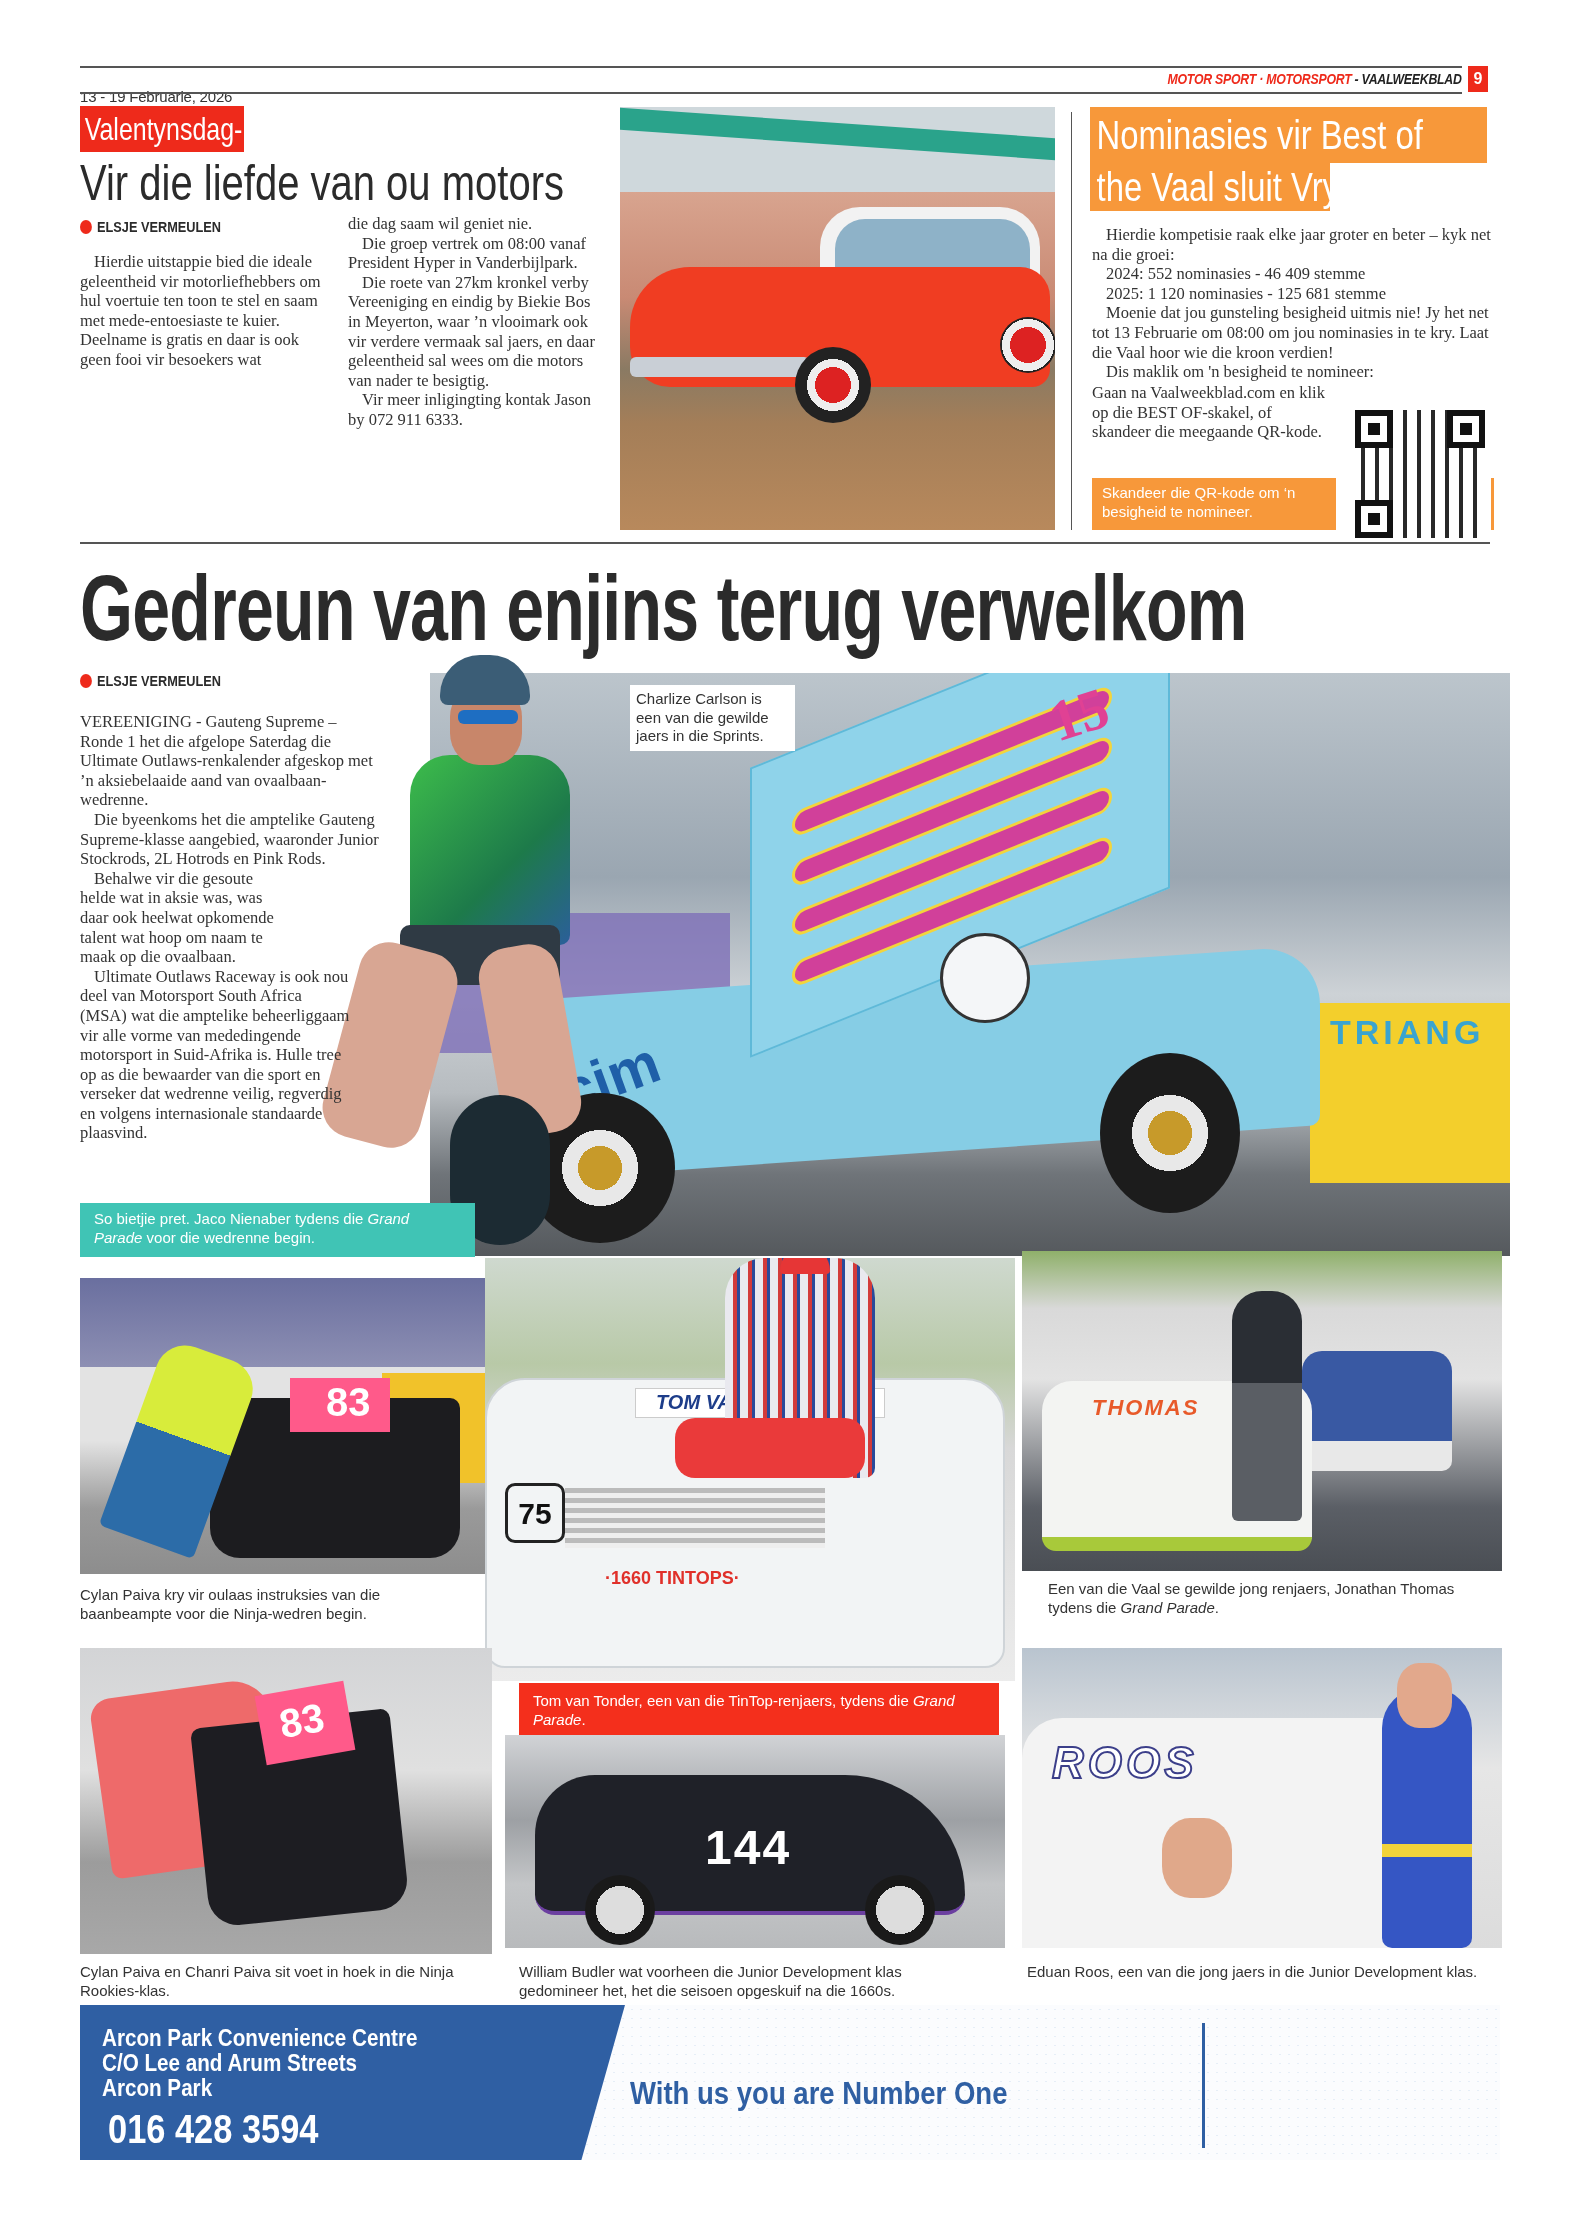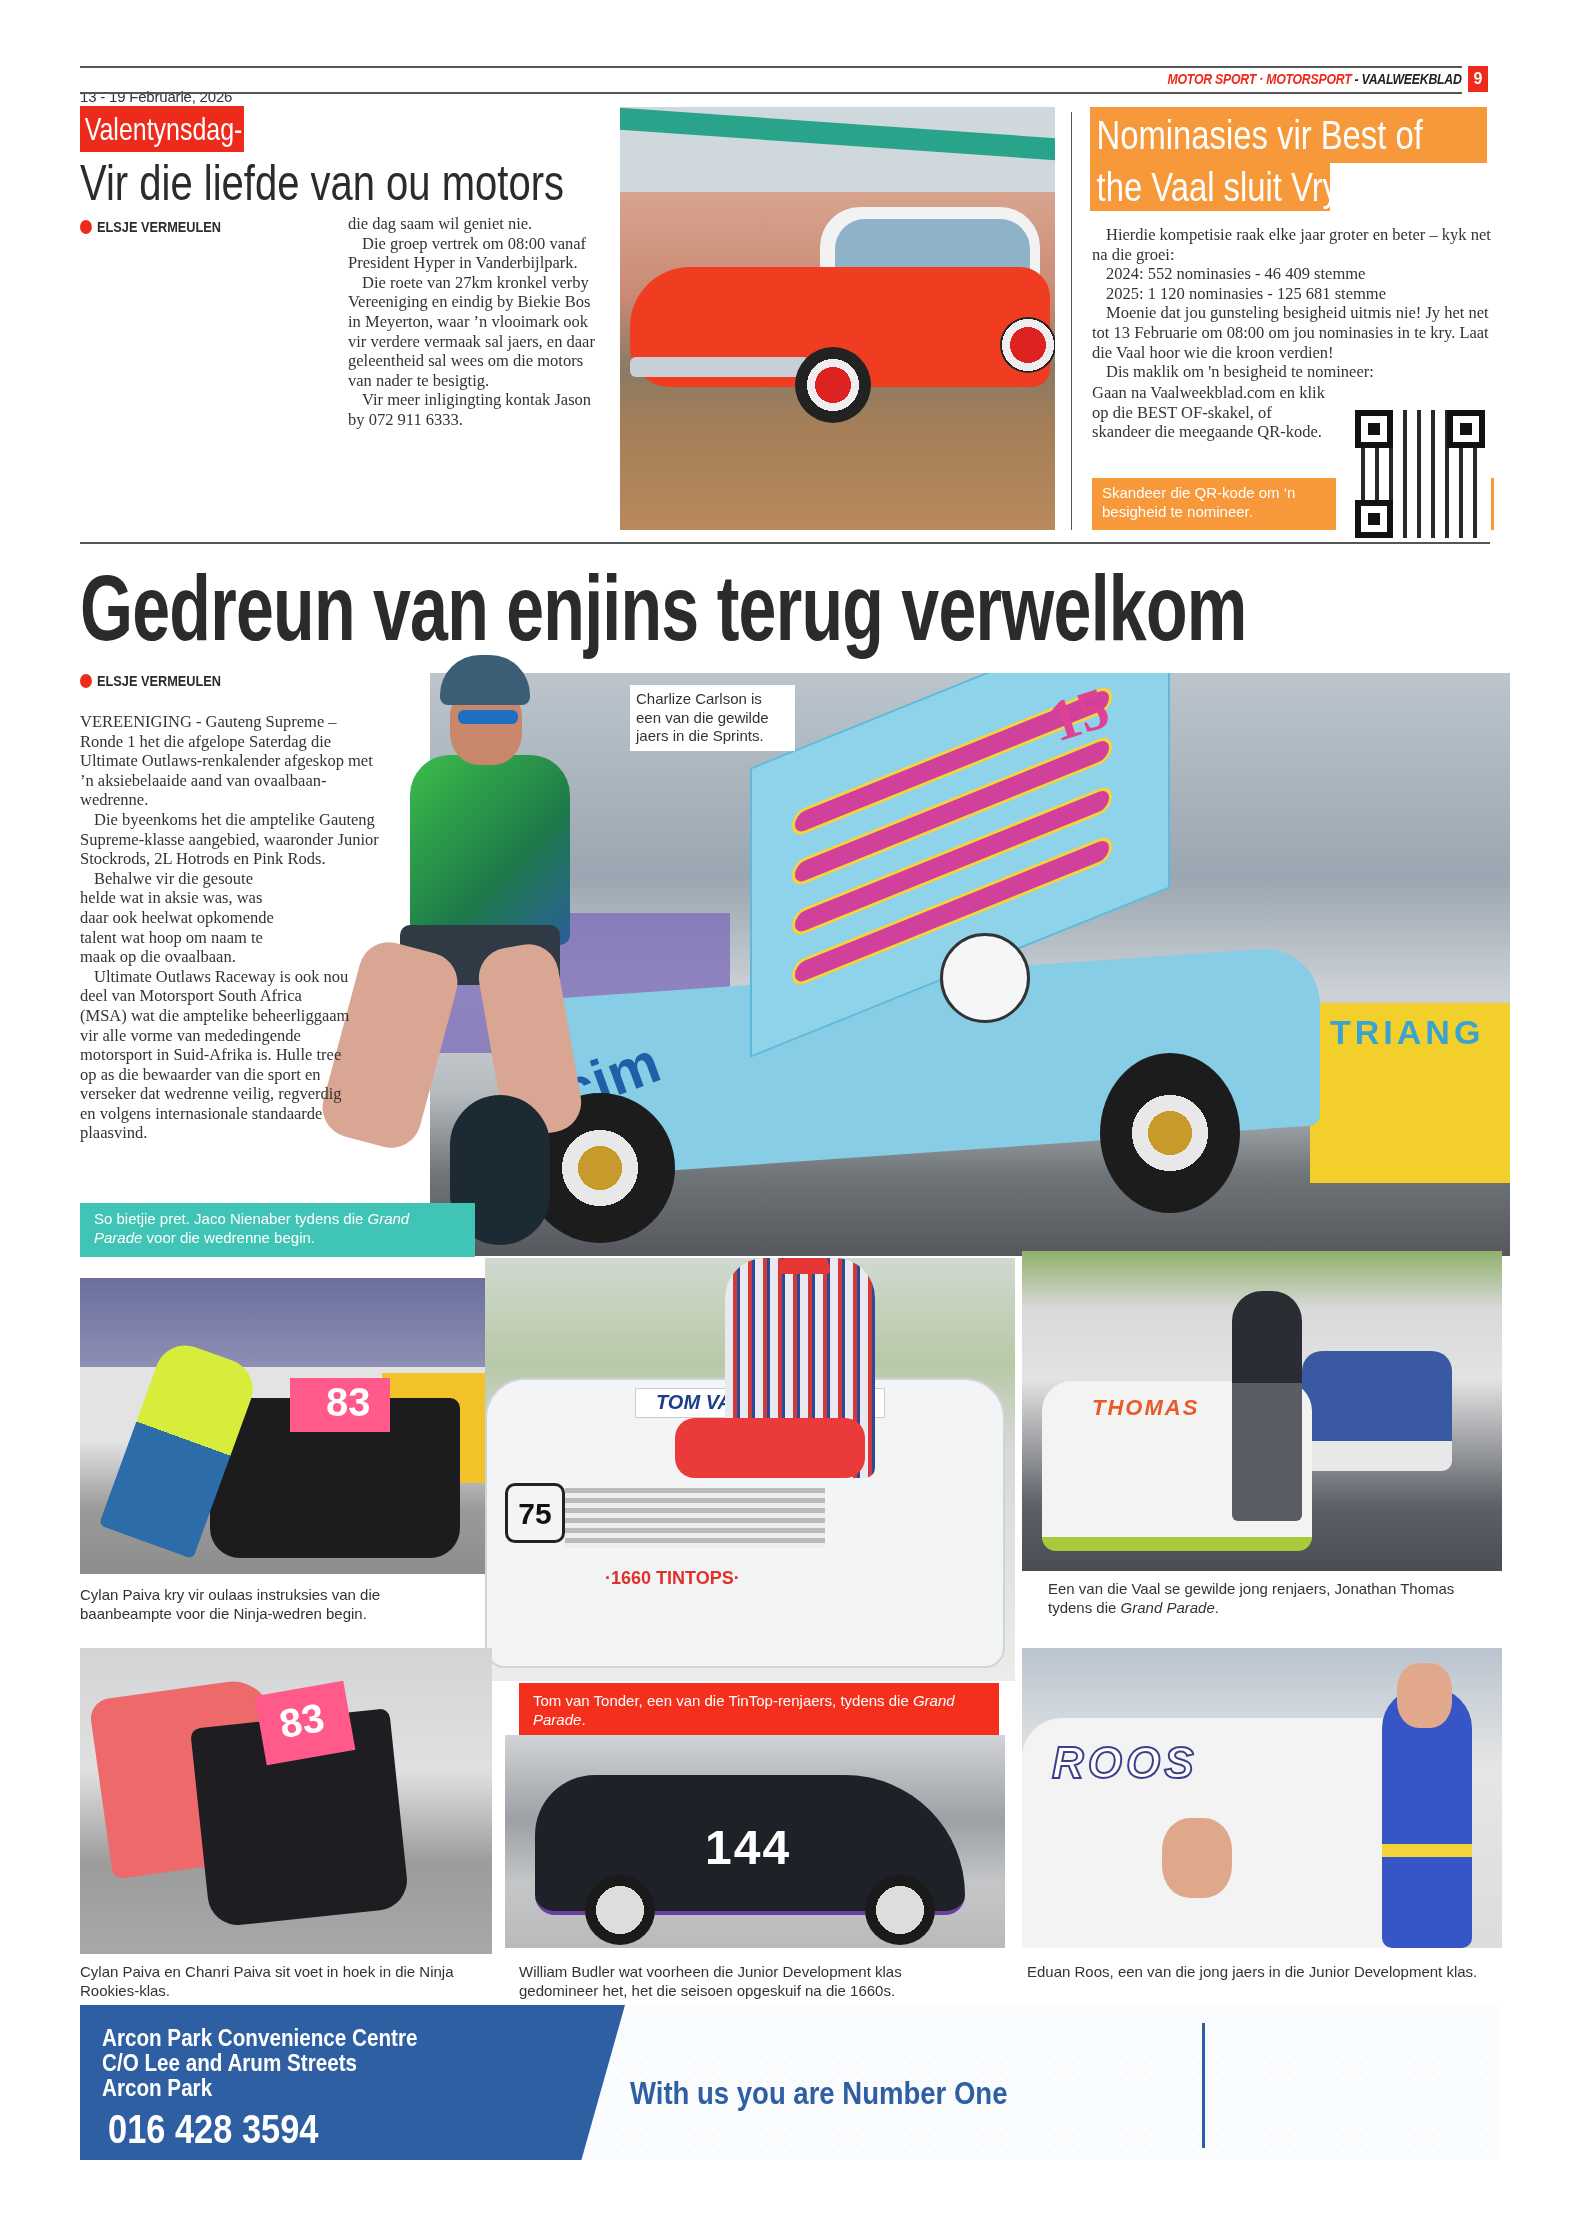--- a/index.html
+++ b/index.html
@@ -141,20 +141,21 @@
   <div class="cond" style="color:#fff; font-size:32px; line-height:46px; padding-left:6px; transform:scaleX(0.78);">Valentynsdag-pret:</div>
 </div>
 <div class="abs cond" style="left:80px; top:154px; font-size:50px; color:#2b2b2b; transform:scaleX(0.8);">Vir die liefde van ou motors</div>
 
 <div class="abs byline" style="left:80px; top:218px;">
   <span class="dot"></span>
   <span>ELSJE VERMEULEN</span>
 </div>
 
 <div class="abs body-text" style="left:80px; top:252px; width:250px;">
+  <p>Hierdie uitstappie bied die ideale geleentheid vir motorliefhebbers om hul voertuie ten toon te stel en saam met mede-entoesiaste te kuier. Deelname is gratis en daar is ook geen fooi vir besoekers wat</p>
 </div>
 
 <div class="abs body-text" style="left:348px; top:214px; width:256px;">
   <p class="noind">die dag saam wil geniet nie.</p>
   <p>Die groep vertrek om 08:00 vanaf President Hyper in Vanderbijlpark.</p>
   <p>Die roete van 27km kronkel verby Vereeniging en eindig by Biekie Bos in Meyerton, waar ’n vlooimark ook vir verdere vermaak sal jaers, en daar geleentheid sal wees om die motors van nader te besigtig.</p>
   <p>Vir meer inligingting kontak Jason by 072 911 6333.</p>
 </div>
 
 <div class="photo classic">

